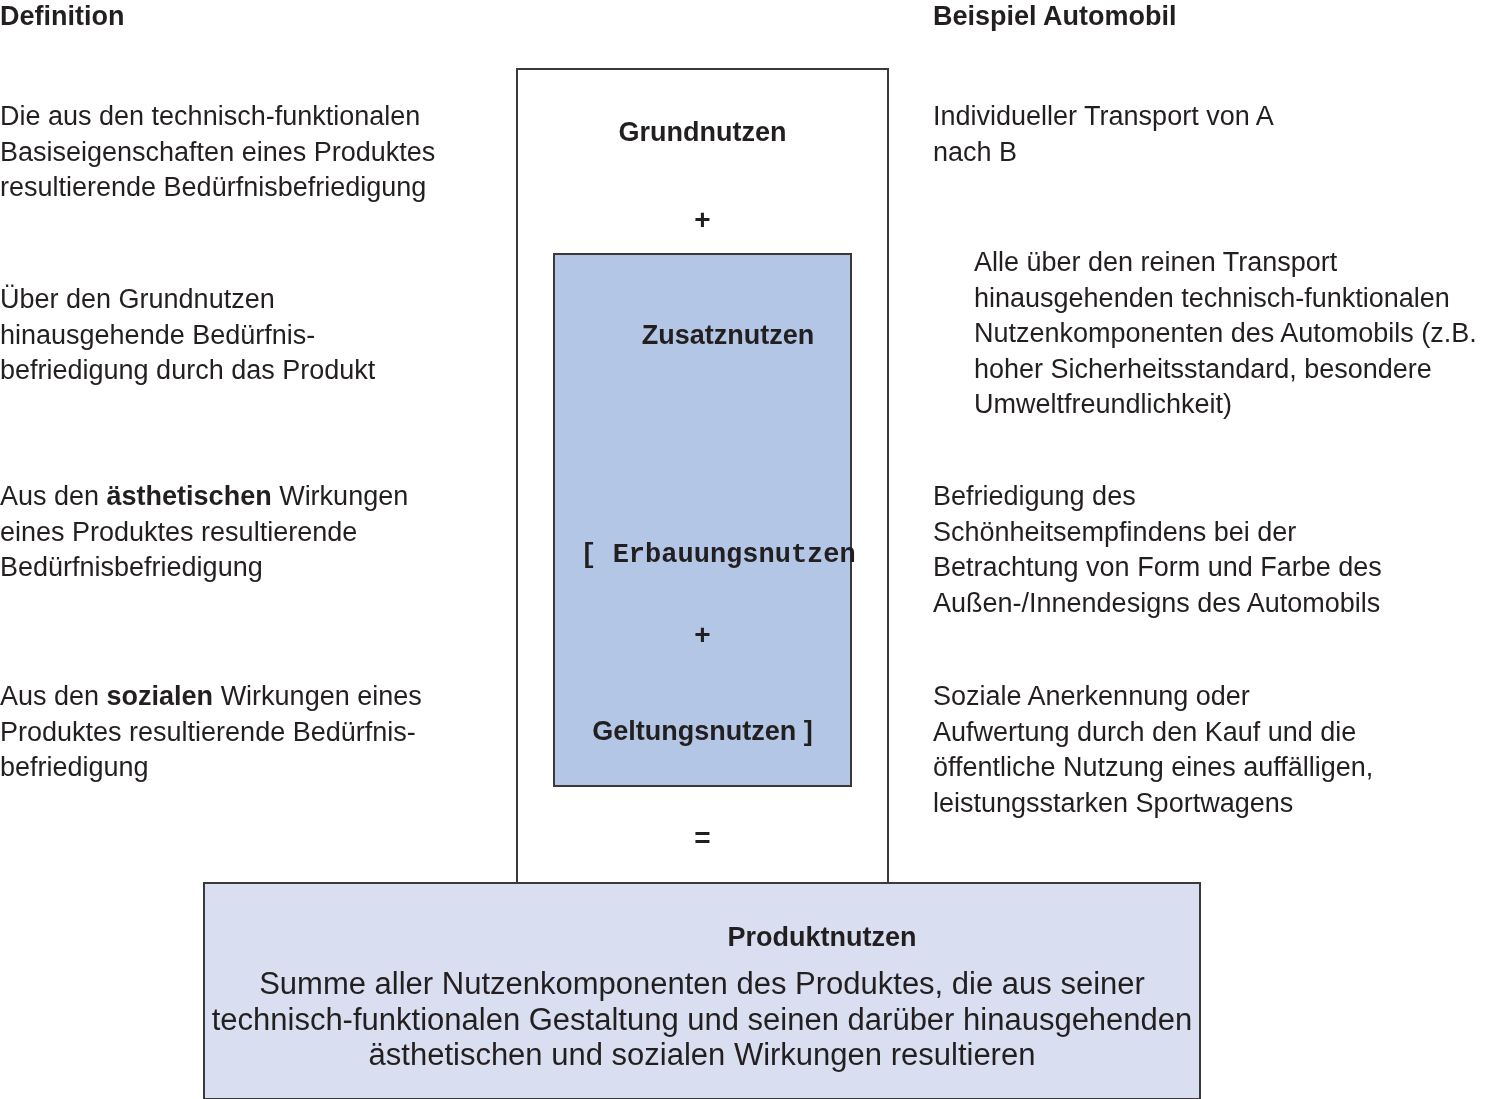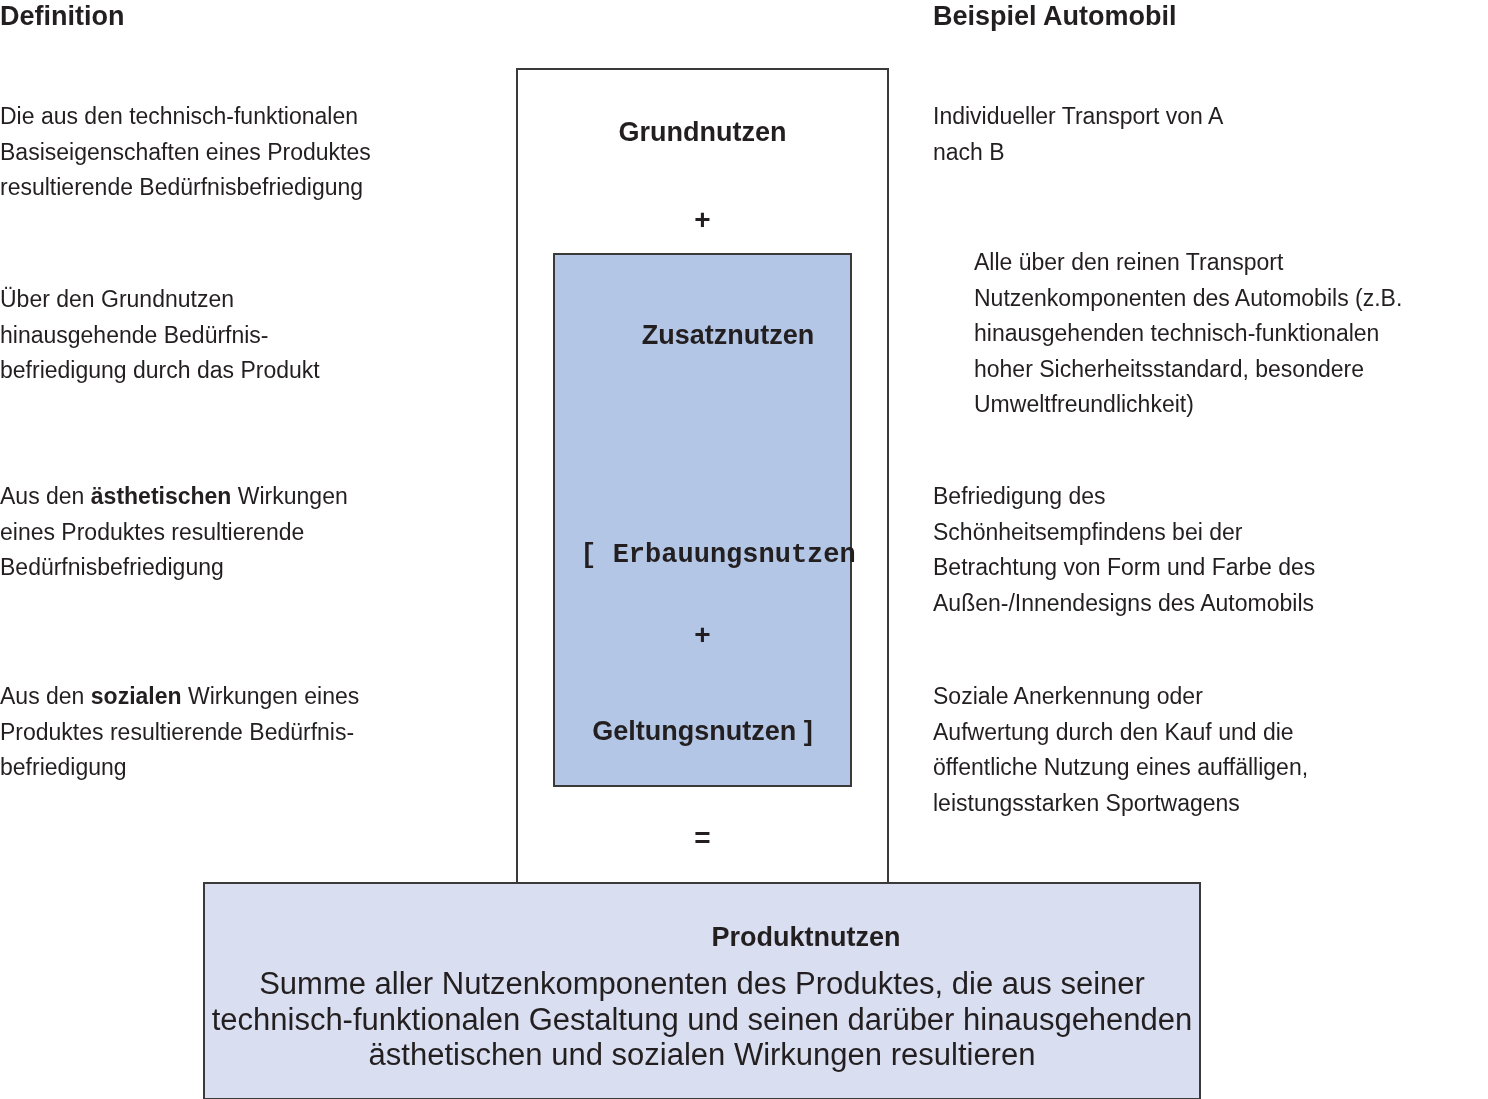--- a/index.html
+++ b/index.html
@@ -1,20 +1,20 @@
 <!DOCTYPE html>
 <html><head>
 <meta charset="utf-8">
 <style>
   html, body { margin:0; padding:0; background:#ffffff; }
   body { width:1488px; height:1099px; position:relative; overflow:hidden;
          font-family:"Liberation Sans", sans-serif; color:#231f20; }
   .abs { position:absolute; }
   .head { font-weight:bold; font-size:27px; line-height:32px; }
-  .txt { font-size:23px; line-height:35.5px; }
+  .txt { font-size:27px; line-height:35.5px; }
   .txt b { font-weight:bold; }
   .outer-box { left:516px; top:68px; width:369px; height:820px; border:2px solid #3a3a3a; background:#fff; }
   .inner-box { left:553px; top:253px; width:295px; height:530px; border:2px solid #3a3a3a; background:#b3c6e5; }
   .bottom-box { left:203px; top:882px; width:994px; height:214px; border:2px solid #3a3a3a; background:#d9dff0; }
   .center { text-align:center; font-weight:bold; font-size:27px; line-height:32px; }
   .sign { font-weight:bold; font-size:28px; }
   .btxt { text-align:center; font-size:31px; line-height:35.5px; }
 </style>
 </head>
 <body>
@@ -27,21 +27,21 @@
 <div class="abs bottom-box"></div>
 
 <div class="abs center" style="left:516px;top:116px;width:373px;">Grundnutzen</div>
 <div class="abs center sign" style="left:516px;top:204px;width:373px;">+</div>
 <div class="abs center" style="left:553px;top:319px;width:350px;">Zusatznutzen</div>
 <div class="abs center" style="left:553px;top:539px;width:330px;font-family:Liberation Mono, monospace;">[ Erbauungsnutzen</div>
 <div class="abs center sign" style="left:553px;top:619px;width:299px;">+</div>
 <div class="abs center" style="left:553px;top:715px;width:299px;">Geltungsnutzen ]</div>
 <div class="abs center sign" style="left:516px;top:822px;width:373px;">=</div>
 
-<div class="abs center" style="left:203px;top:921px;width:1206px;">Produktnutzen</div>
+<div class="abs center" style="left:203px;top:921px;width:1206px;padding-left:16px;">Produktnutzen</div>
 <div class="abs btxt" style="left:203px;top:966px;width:998px;">
   <div>Summe aller Nutzenkomponenten des Produktes, die aus seiner</div>
   <div>technisch-funktionalen Gestaltung und seinen darüber hinausgehenden</div>
   <div>ästhetischen und sozialen Wirkungen resultieren</div>
 </div>
 
 <div class="abs txt" style="left:0;top:99px;">
   <div>Die aus den technisch-funktionalen</div>
   <div>Basiseigenschaften eines Produktes</div>
   <div>resultierende Bedürfnisbefriedigung</div>
@@ -61,22 +61,22 @@
   <div>Produktes resultierende Bedürfnis-</div>
   <div>befriedigung</div>
 </div>
 
 <div class="abs txt" style="left:933px;top:99px;">
   <div>Individueller Transport von A</div>
   <div>nach B</div>
 </div>
 <div class="abs txt" style="left:974px;top:245px;">
   <div>Alle über den reinen Transport</div>
+  <div>hinausgehenden technisch-funktionalen</div>
   <div>Nutzenkomponenten des Automobils (z.B.</div>
-  <div>hinausgehenden technisch-funktionalen</div>
   <div>hoher Sicherheitsstandard, besondere</div>
   <div>Umweltfreundlichkeit)</div>
 </div>
 <div class="abs txt" style="left:933px;top:479px;">
   <div>Befriedigung des</div>
   <div>Schönheitsempfindens bei der</div>
   <div>Betrachtung von Form und Farbe des</div>
   <div>Außen-/Innendesigns des Automobils</div>
 </div>
 <div class="abs txt" style="left:933px;top:679px;">

